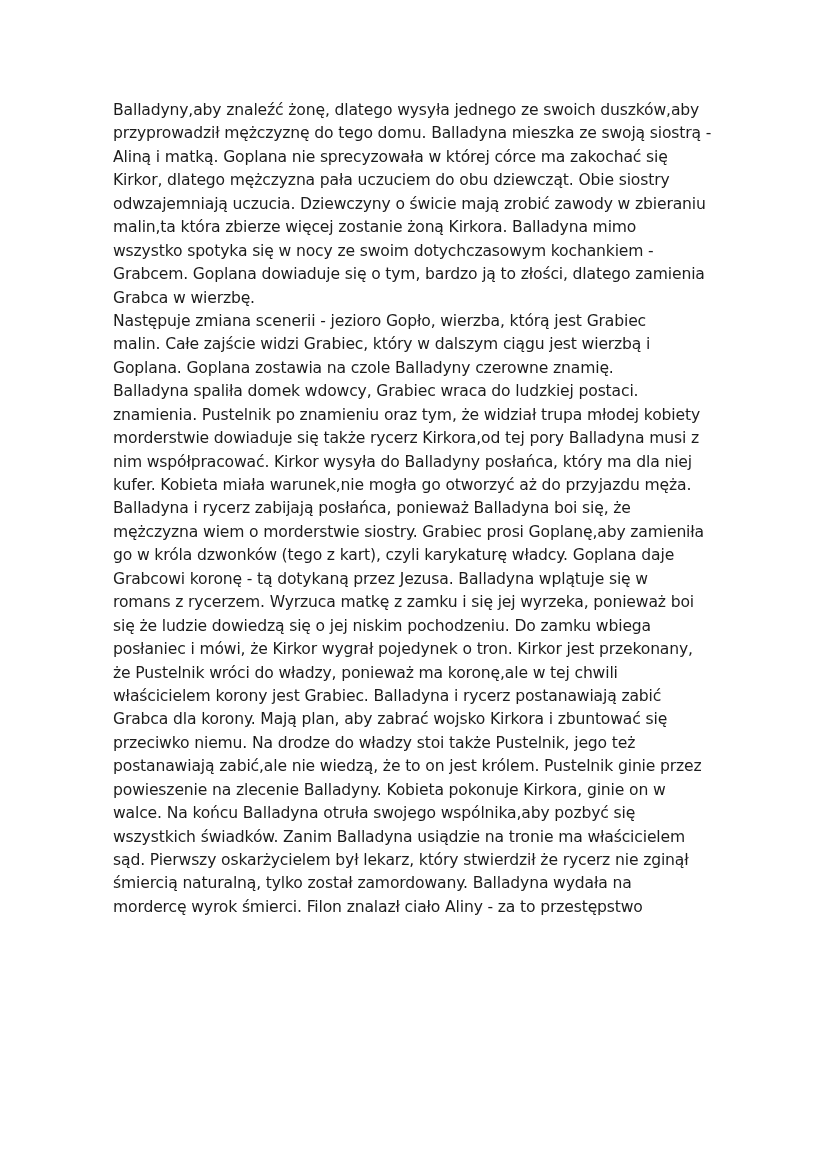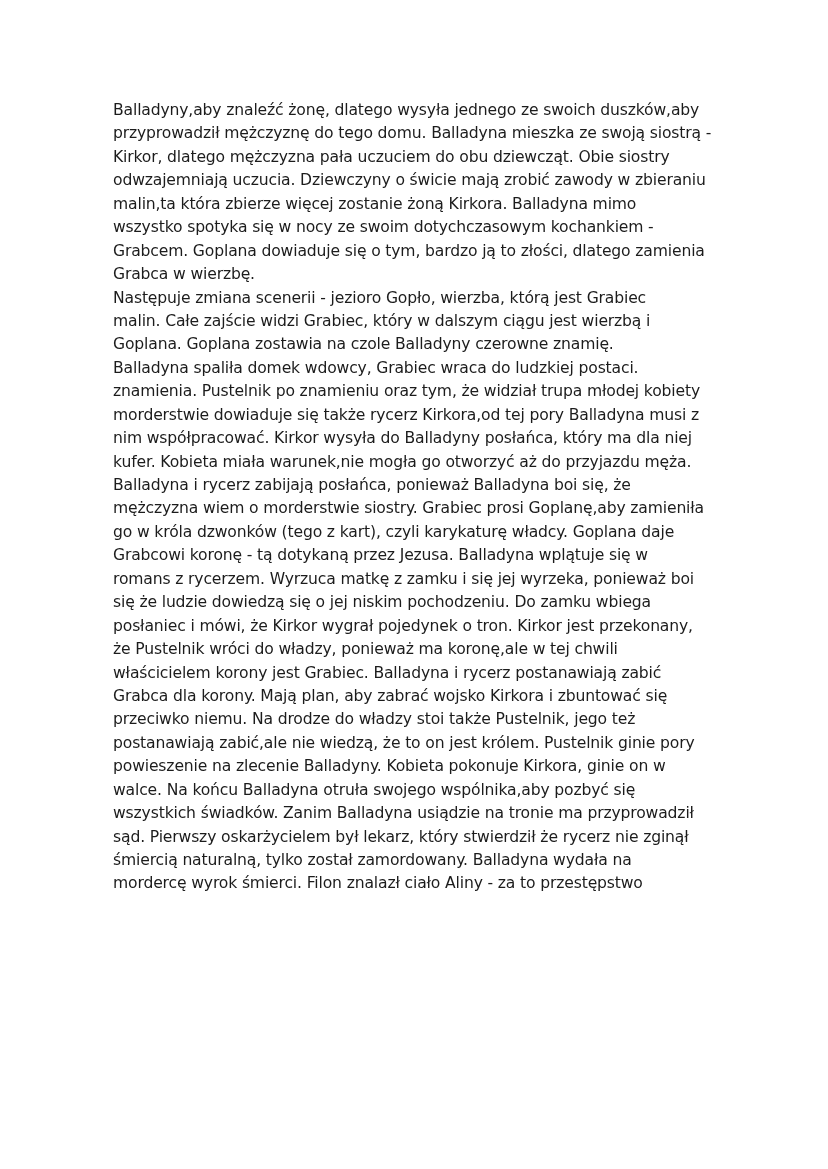--- a/index.html
+++ b/index.html
@@ -39,20 +39,21 @@
       height: 23.45px;
     }
   </style>
 </head>
 <body>
 
 <div class="page">
   <div class="text-block">
     <span class="line">Balladyny,aby znaleźć żonę, dlatego wysyła jednego ze swoich duszków,aby</span>
     <span class="line">przyprowadził mężczyznę do tego domu. Balladyna mieszka ze swoją siostrą -</span>
+    <span class="line">Aliną i matką. Goplana nie sprecyzowała w której córce ma zakochać się</span>
     <span class="line">Kirkor, dlatego mężczyzna pała uczuciem do obu dziewcząt. Obie siostry</span>
     <span class="line">odwzajemniają uczucia. Dziewczyny o świcie mają zrobić zawody w zbieraniu</span>
     <span class="line">malin,ta która zbierze więcej zostanie żoną Kirkora. Balladyna mimo</span>
     <span class="line">wszystko spotyka się w nocy ze swoim dotychczasowym kochankiem -</span>
     <span class="line">Grabcem. Goplana dowiaduje się o tym, bardzo ją to złości, dlatego zamienia</span>
     <span class="line">Grabca w wierzbę.</span>
     <span class="line">Następuje zmiana scenerii - jezioro Gopło, wierzba, którą jest Grabiec</span>
     <span class="line">malin. Całe zajście widzi Grabiec, który w dalszym ciągu jest wierzbą i</span>
     <span class="line">Goplana. Goplana zostawia na czole Balladyny czerowne znamię.</span>
     <span class="line">Balladyna spaliła domek wdowcy, Grabiec wraca do ludzkiej postaci.</span>
@@ -64,21 +65,21 @@
     <span class="line">mężczyzna wiem o morderstwie siostry. Grabiec prosi Goplanę,aby zamieniła</span>
     <span class="line">go w króla dzwonków (tego z kart), czyli karykaturę władcy. Goplana daje</span>
     <span class="line">Grabcowi koronę - tą dotykaną przez Jezusa. Balladyna wplątuje się w</span>
     <span class="line">romans z rycerzem. Wyrzuca matkę z zamku i się jej wyrzeka, ponieważ boi</span>
     <span class="line">się że ludzie dowiedzą się o jej niskim pochodzeniu. Do zamku wbiega</span>
     <span class="line">posłaniec i mówi, że Kirkor wygrał pojedynek o tron. Kirkor jest przekonany,</span>
     <span class="line">że Pustelnik wróci do władzy, ponieważ ma koronę,ale w tej chwili</span>
     <span class="line">właścicielem korony jest Grabiec. Balladyna i rycerz postanawiają zabić</span>
     <span class="line">Grabca dla korony. Mają plan, aby zabrać wojsko Kirkora i zbuntować się</span>
     <span class="line">przeciwko niemu. Na drodze do władzy stoi także Pustelnik, jego też</span>
-    <span class="line">postanawiają zabić,ale nie wiedzą, że to on jest królem. Pustelnik ginie pory</span>
+    <span class="line">postanawiają zabić,ale nie wiedzą, że to on jest królem. Pustelnik ginie przez</span>
     <span class="line">powieszenie na zlecenie Balladyny. Kobieta pokonuje Kirkora, ginie on w</span>
     <span class="line">walce. Na końcu Balladyna otruła swojego wspólnika,aby pozbyć się</span>
-    <span class="line">wszystkich świadków. Zanim Balladyna usiądzie na tronie ma przyprowadził</span>
+    <span class="line">wszystkich świadków. Zanim Balladyna usiądzie na tronie ma właścicielem</span>
     <span class="line">sąd. Pierwszy oskarżycielem był lekarz, który stwierdził że rycerz nie zginął</span>
     <span class="line">śmiercią naturalną, tylko został zamordowany. Balladyna wydała na</span>
     <span class="line">mordercę wyrok śmierci. Filon znalazł ciało Aliny - za to przestępstwo</span>
   </div>
 </div>
 
 </body></html>

